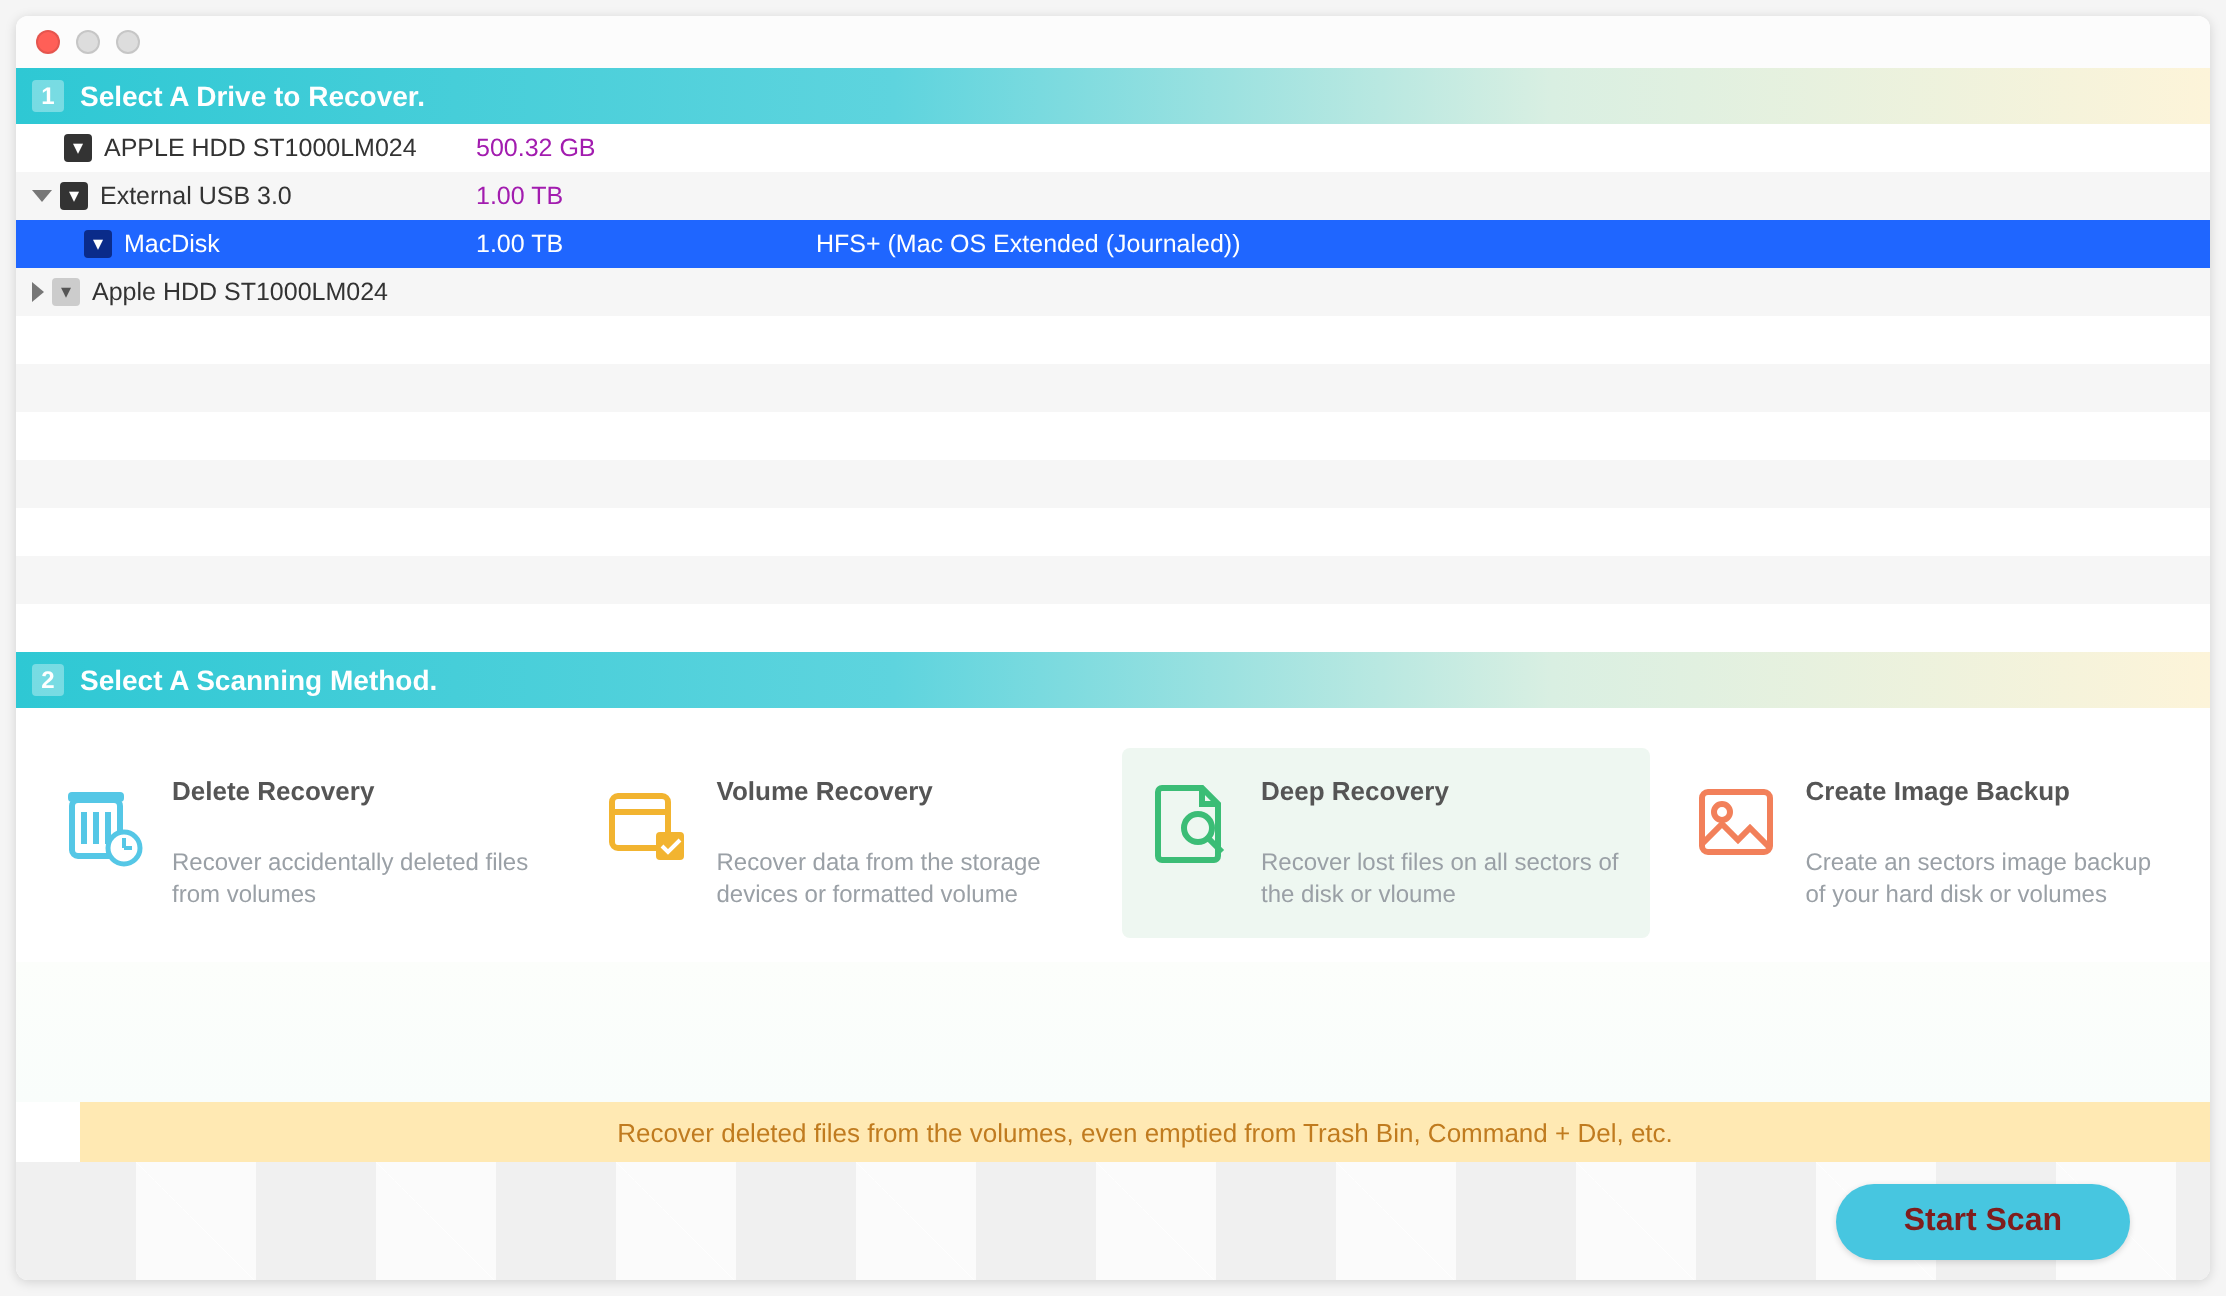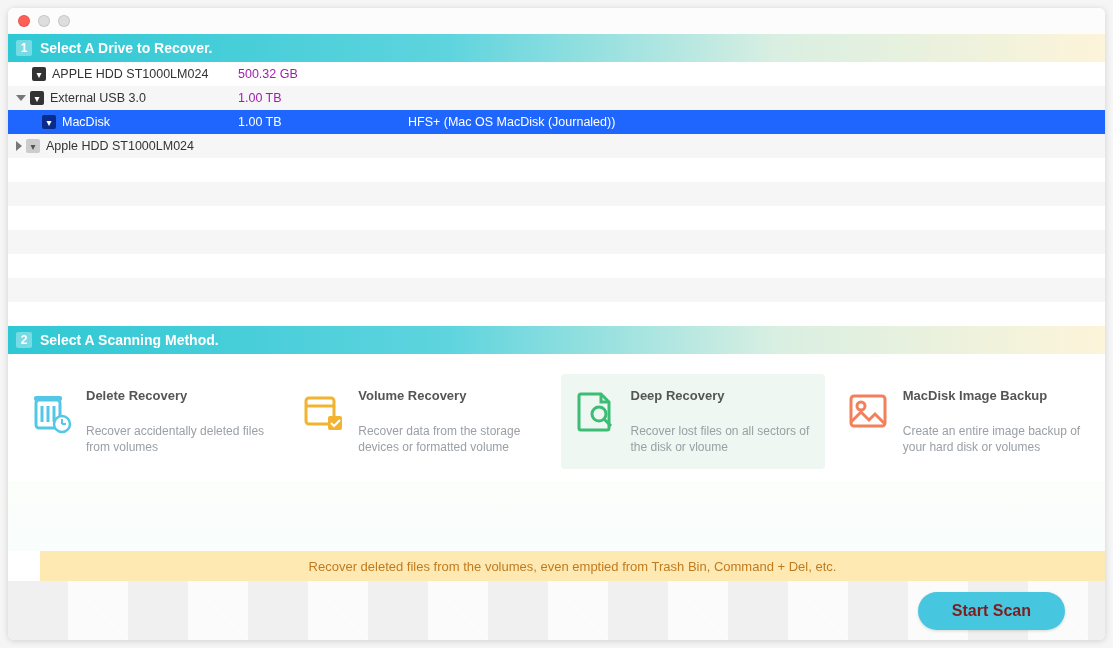--- a/index.html
+++ b/index.html
@@ -168,21 +168,21 @@
       <div class="col-fs"></div>
     </div>
 
     <div class="drive-row selected">
       <div class="col-name">
         <span class="indent" style="width:28px"></span>
         <span class="disk-icon seldark">▾</span>
         <span>MacDisk</span>
       </div>
       <div class="col-size">1.00 TB</div>
-      <div class="col-fs">HFS+ (Mac OS MacDisk (Journaled))</div>
+      <div class="col-fs">HFS+ (Mac OS Extended (Journaled))</div>
     </div>
 
     <div class="drive-row alt">
       <div class="col-name">
         <span class="triangle right"></span>
         <span class="disk-icon light">▾</span>
         <span>Apple HDD ST1000LM024</span>
       </div>
       <div class="col-size"></div>
       <div class="col-fs"></div>
@@ -249,22 +249,22 @@
 
     <div class="method">
       <div class="icon">
         <svg width="46" height="46" viewBox="0 0 46 46">
           <rect x="6" y="8" width="34" height="30" rx="3" fill="none" stroke="#f2805a" stroke-width="3"></rect>
           <circle cx="16" cy="18" r="4" fill="none" stroke="#f2805a" stroke-width="3"></circle>
           <path d="M6 34 l10 -10 l8 8 l6 -6 l10 10" fill="none" stroke="#f2805a" stroke-width="3"></path>
         </svg>
       </div>
       <div>
-        <h4>MacDisk Image Backup</h4>
-        <p>Create an entire image backup of your hard disk or volumes</p>
+        <h4>Create Image Backup</h4>
+        <p>Create an sectors image backup of your hard disk or volumes</p>
       </div>
     </div>
   </div>
 
   <div class="gap-strip"></div>
 
   <div class="info-bar">
     <span>Recover deleted files from the volumes, even emptied from Trash Bin, Command + Del, etc.</span>
   </div>
 

